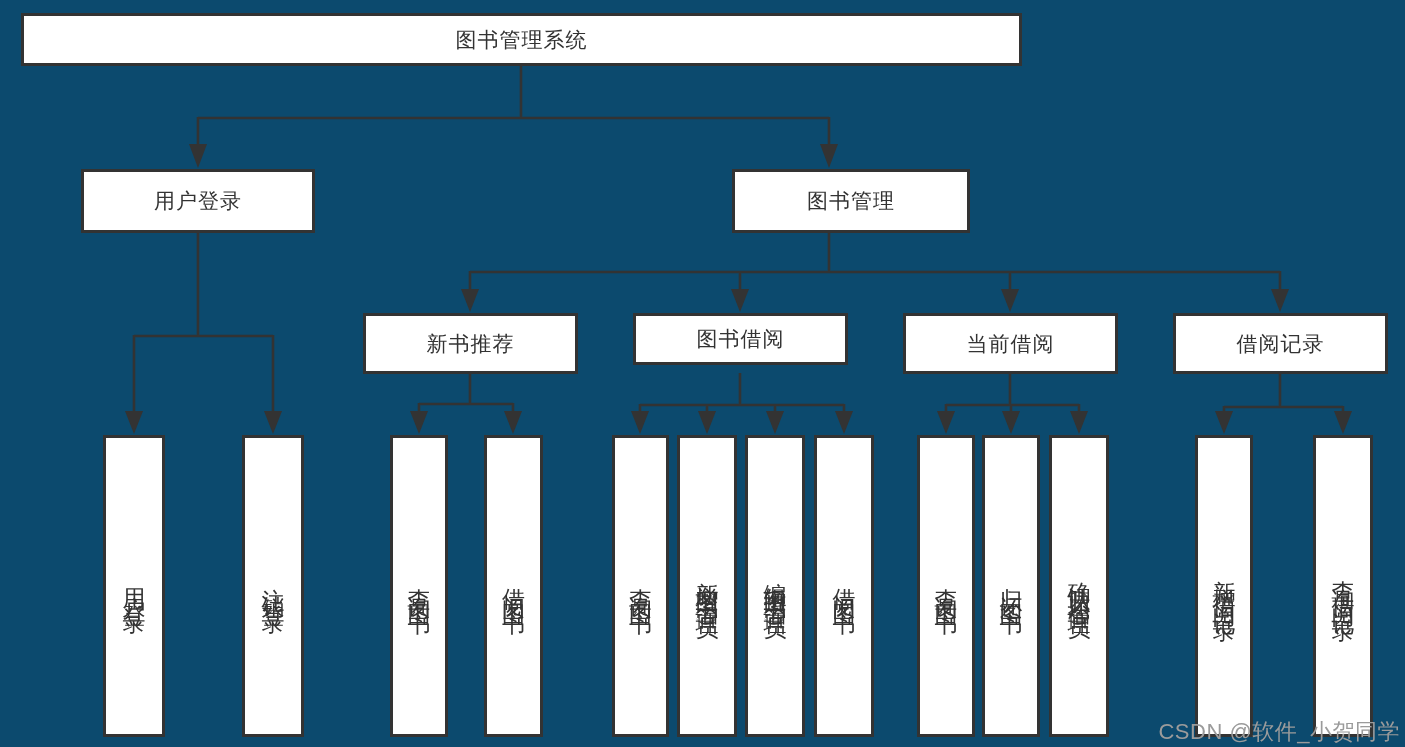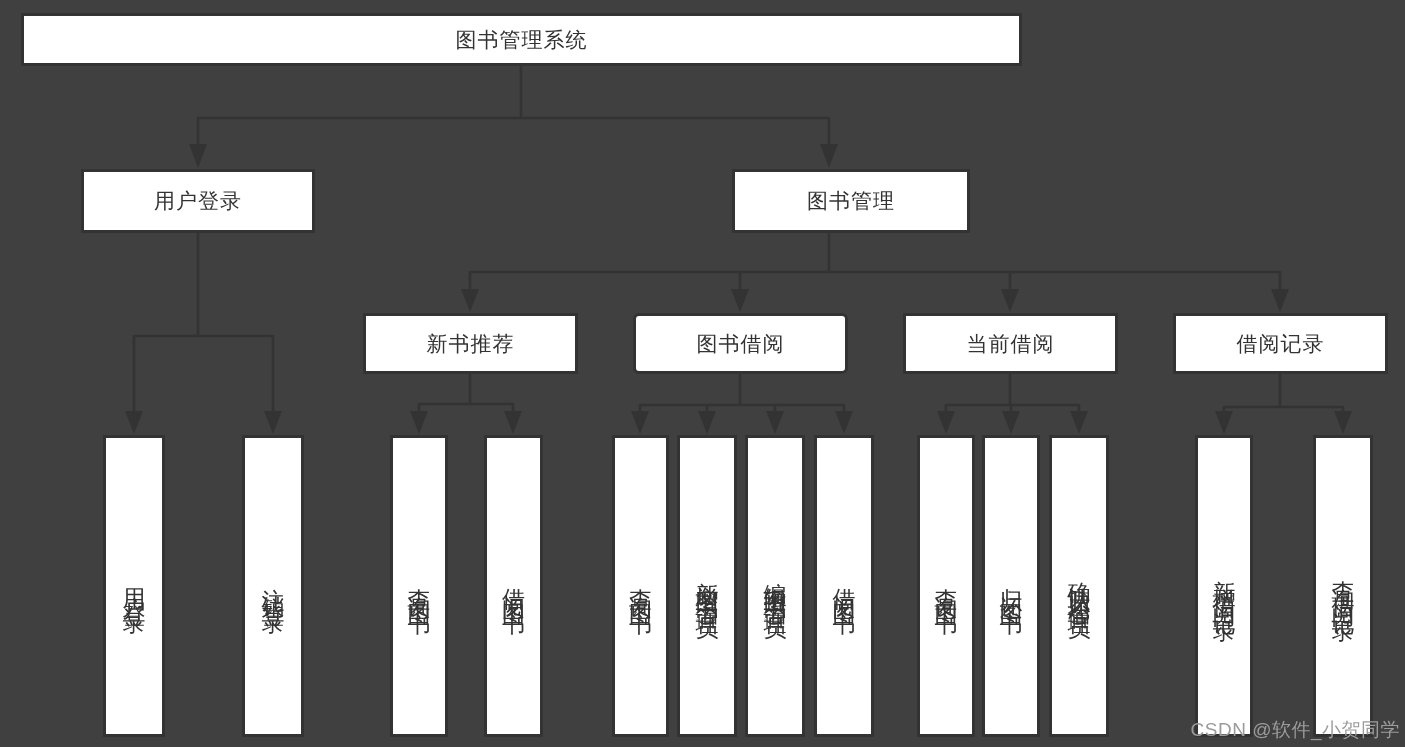--- a/index.html
+++ b/index.html
@@ -5,21 +5,21 @@
   html, body {
     margin: 0;
     padding: 0;
     background: #ffffff;
     font-family: "Liberation Sans", "DejaVu Sans", sans-serif;
   }
   .canvas {
     position: relative;
     width: 1405px;
     height: 747px;
-    background: #404040;
+    background: #0c4a6e;
     overflow: hidden;
   }
   .connectors {
     position: absolute;
     left: 0; top: 0;
     width: 1405px; height: 747px;
     z-index: 0;
   }
   .node {
     position: absolute;
@@ -42,21 +42,21 @@
     font-size: 23px;
     letter-spacing: 8px;
     line-height: 1;
     text-align: center;
   }
   
   .n-root  { left: 21px;  top: 13px;  width: 1001px; height: 53px; }
   .n-l2a   { left: 81px;  top: 169px; width: 234px;  height: 64px; }
   .n-l2b   { left: 710px; top: 169px; width: 238px;  height: 64px; margin-left: 22px; }
   .n-l3a   { left: 363px;  top: 313px; width: 215px; height: 61px; justify-content: center; }
-  .n-l3b   { left: 633px;  top: 313px; width: 215px; height: 61px; border-radius: 6px; }
+  .n-l3b   { left: 633px;  top: 313px; width: 215px; height: 52px; }
   .n-l3c   { left: 903px;  top: 313px; width: 215px; height: 61px; }
   .n-l3d   { left: 1173px; top: 313px; width: 215px; height: 61px; }
   
   .leaf { top: 435px; height: 302px; }
   .n-ul1 { left: 103px;  width: 62px; }
   .n-ul2 { left: 242px;  width: 62px; }
   .n-nb1 { left: 390px;  width: 58px; }
   .n-nb2 { left: 484px;  width: 59px; }
   .n-bb1 { left: 612px;  width: 57px; }
   .n-bb2 { left: 677px;  width: 60px; letter-spacing: 5px; }
@@ -65,21 +65,21 @@
   .n-cb1 { left: 917px;  width: 58px; }
   .n-cb2 { left: 982px;  width: 58px; }
   .n-cb3 { left: 1049px; width: 60px; letter-spacing: 5px; }
   .n-rb1 { left: 1195px; width: 58px; }
   .n-rb2 { left: 1313px; width: 60px; }
   .watermark {
     position: absolute;
     right: 5px;
     top: 717px;
     z-index: 2;
-    font-size: 19px;
+    font-size: 22px;
     color: #9b9b9b;
     letter-spacing: 0.5px;
     white-space: nowrap;
   }
 </style>
 </head>
 <body>
 
 <div class="canvas">
 

